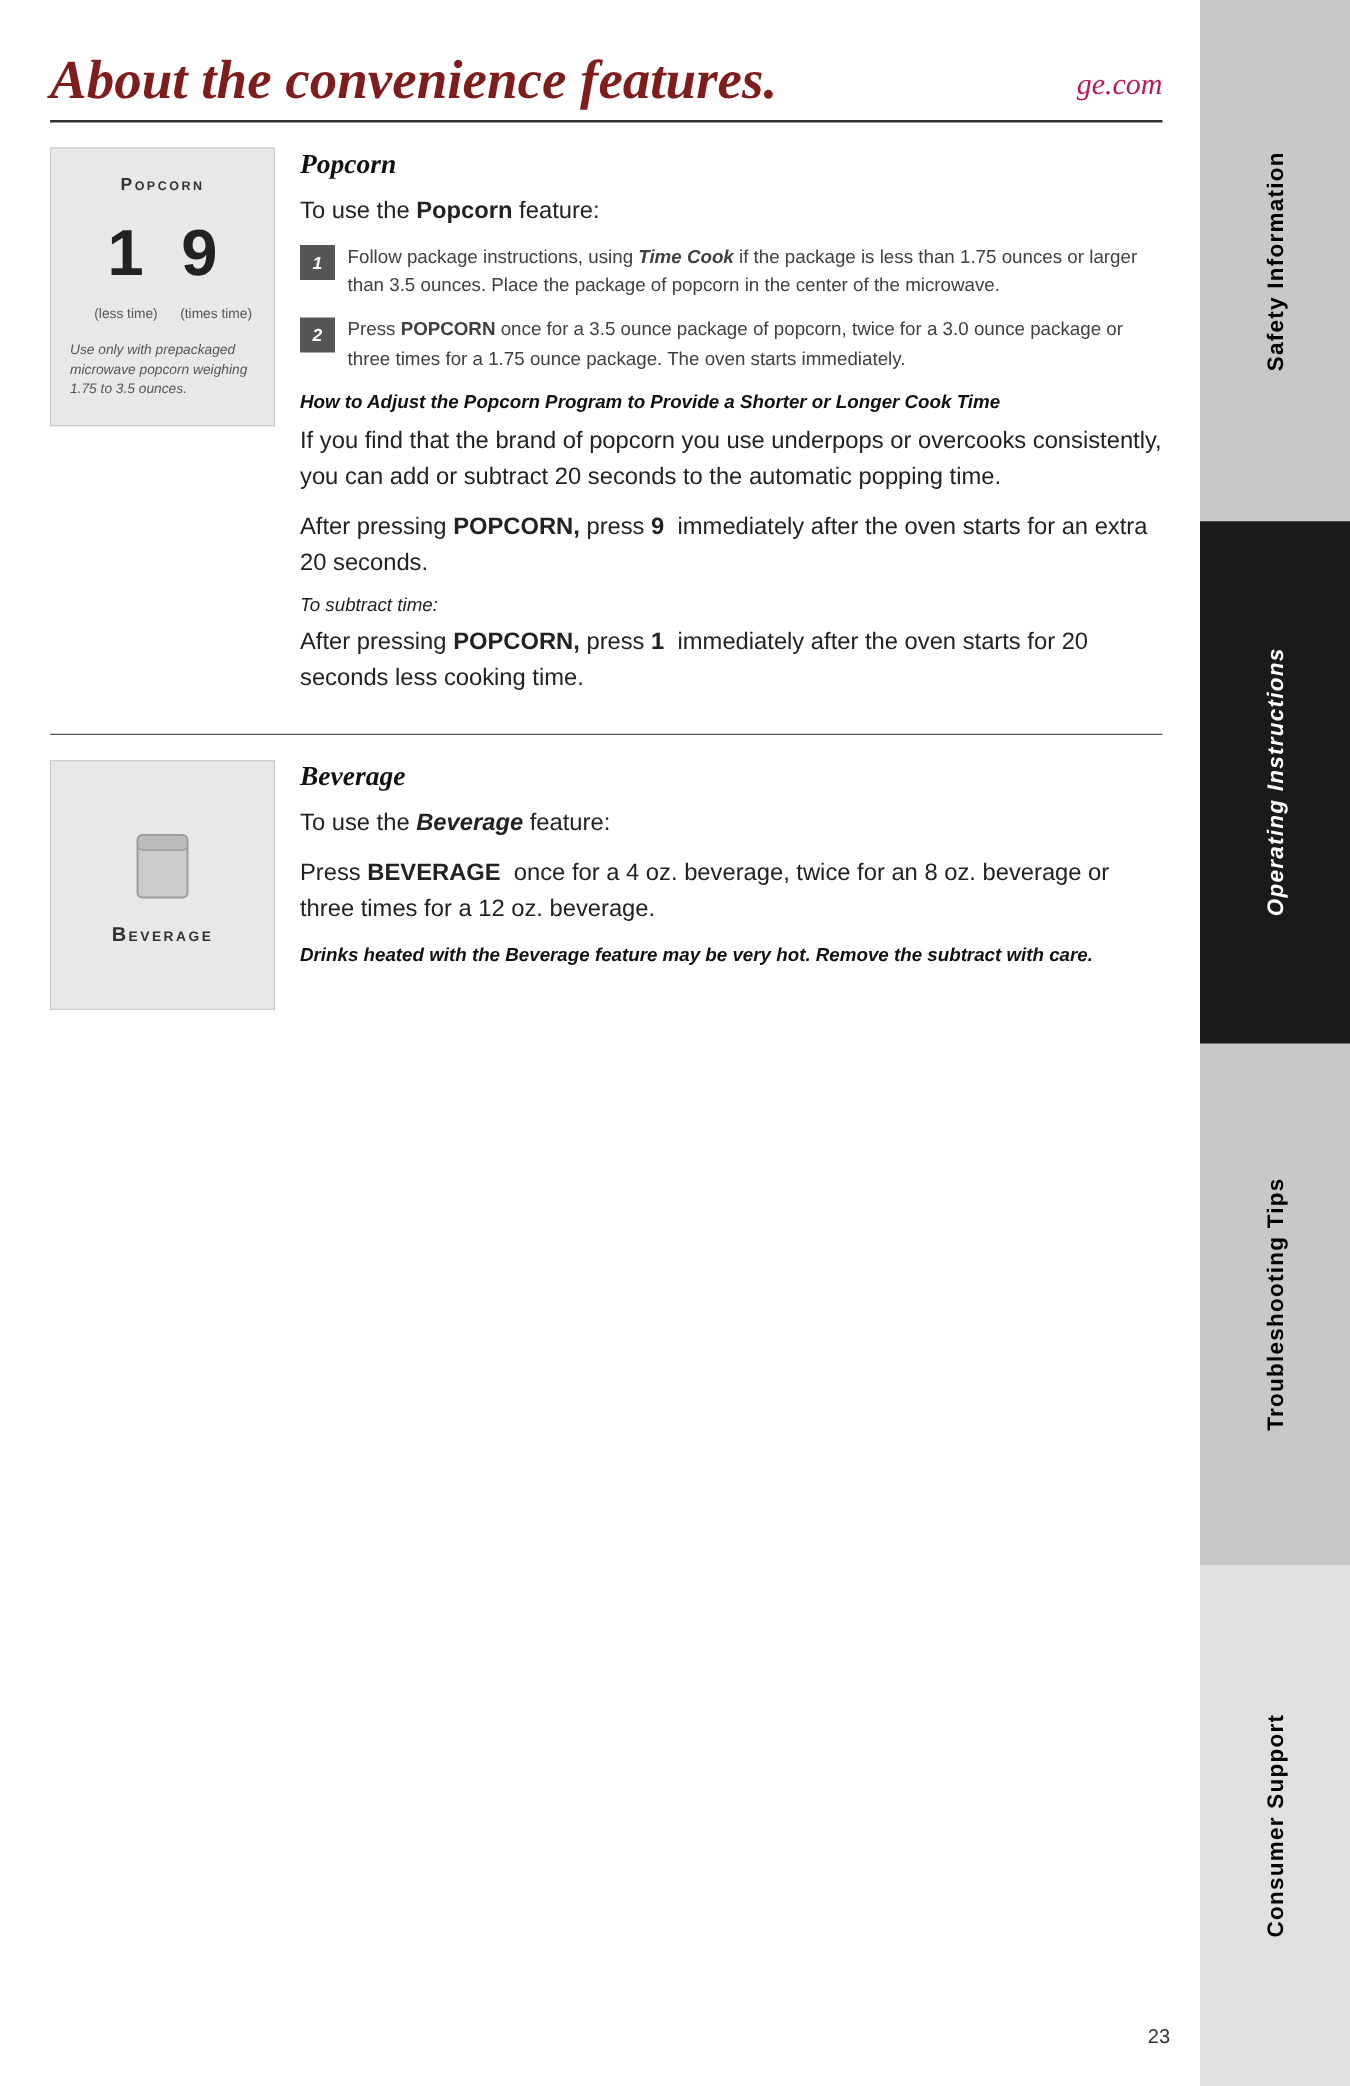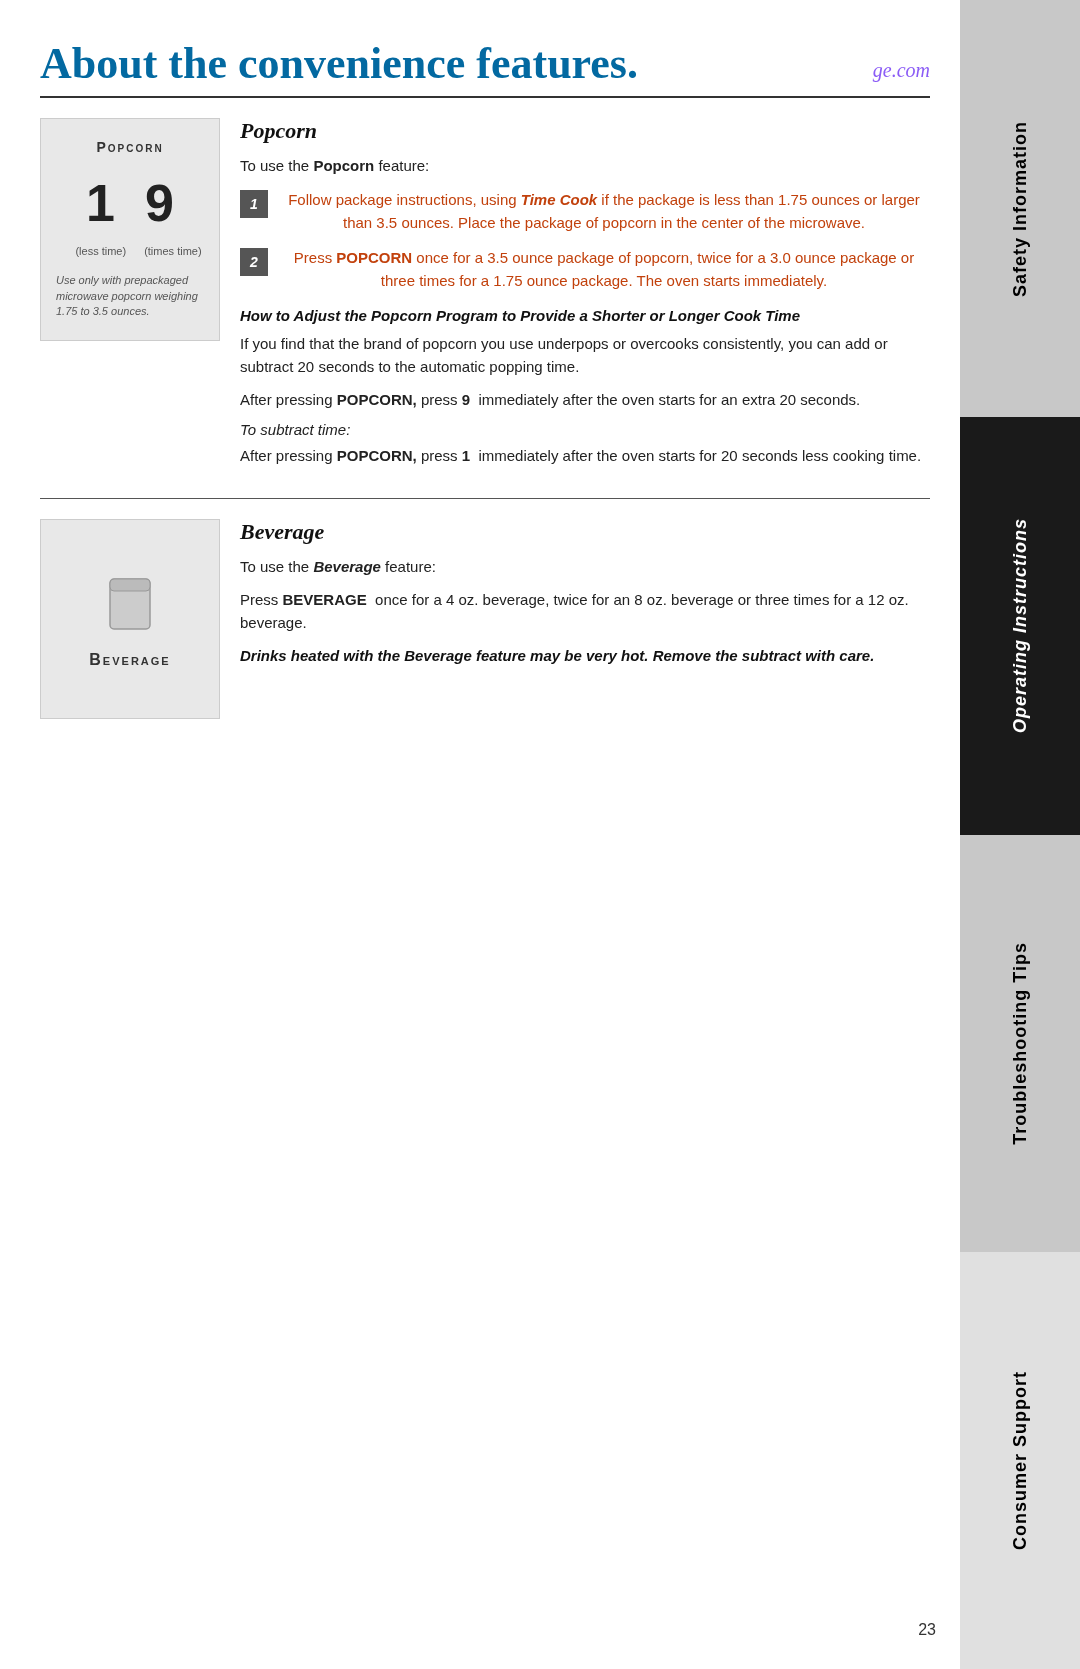--- a/index.html
+++ b/index.html
@@ -91,30 +91,31 @@
       margin-bottom: 20px;
       border-bottom: 2px solid #333;
       padding-bottom: 8px;
       display: flex;
       align-items: flex-end;
       justify-content: space-between;
     }
 
     .page-title {
       font-size: 44px;
-      font-weight: bold;
-      color: #0369a1;
+      font-style: italic;
+      font-weight: bold;
+      color: #7f1d1d;
       line-height: 1.1;
       font-family: Georgia, serif;
     }
 
     .ge-logo {
-      font-size: 20px;
-      font-style: italic;
-      color: #8b5cf6;
+      font-size: 24px;
+      font-style: italic;
+      color: #be185d;
       font-family: Georgia, serif;
       margin-bottom: 6px;
     }
 
     
     .section-row {
       display: flex;
       gap: 20px;
       margin-bottom: 20px;
     }
@@ -188,21 +189,21 @@
       font-size: 22px;
       font-style: italic;
       font-weight: bold;
       color: #111;
       margin-bottom: 10px;
       font-family: Georgia, serif;
     }
 
     
     .body-text {
-      font-size: 15px;
+      font-size: 19px;
       color: #222;
       line-height: 1.55;
       margin-bottom: 10px;
       font-family: Arial, sans-serif;
     }
 
     .bold-text {
       font-weight: bold;
     }
 
@@ -228,24 +229,23 @@
       display: flex;
       align-items: center;
       justify-content: center;
       font-family: Arial, sans-serif;
       margin-top: 2px;
       font-style: italic;
     }
 
     .step-text {
       font-size: 15px;
-      color: #c2410c;
+      color: #404040;
       line-height: 1.55;
       font-family: Arial, sans-serif;
-      text-align: center;
     }
 
     
     .subsection-heading {
       font-size: 15px;
       font-weight: bold;
       font-style: italic;
       color: #111;
       margin-bottom: 8px;
       margin-top: 14px;

